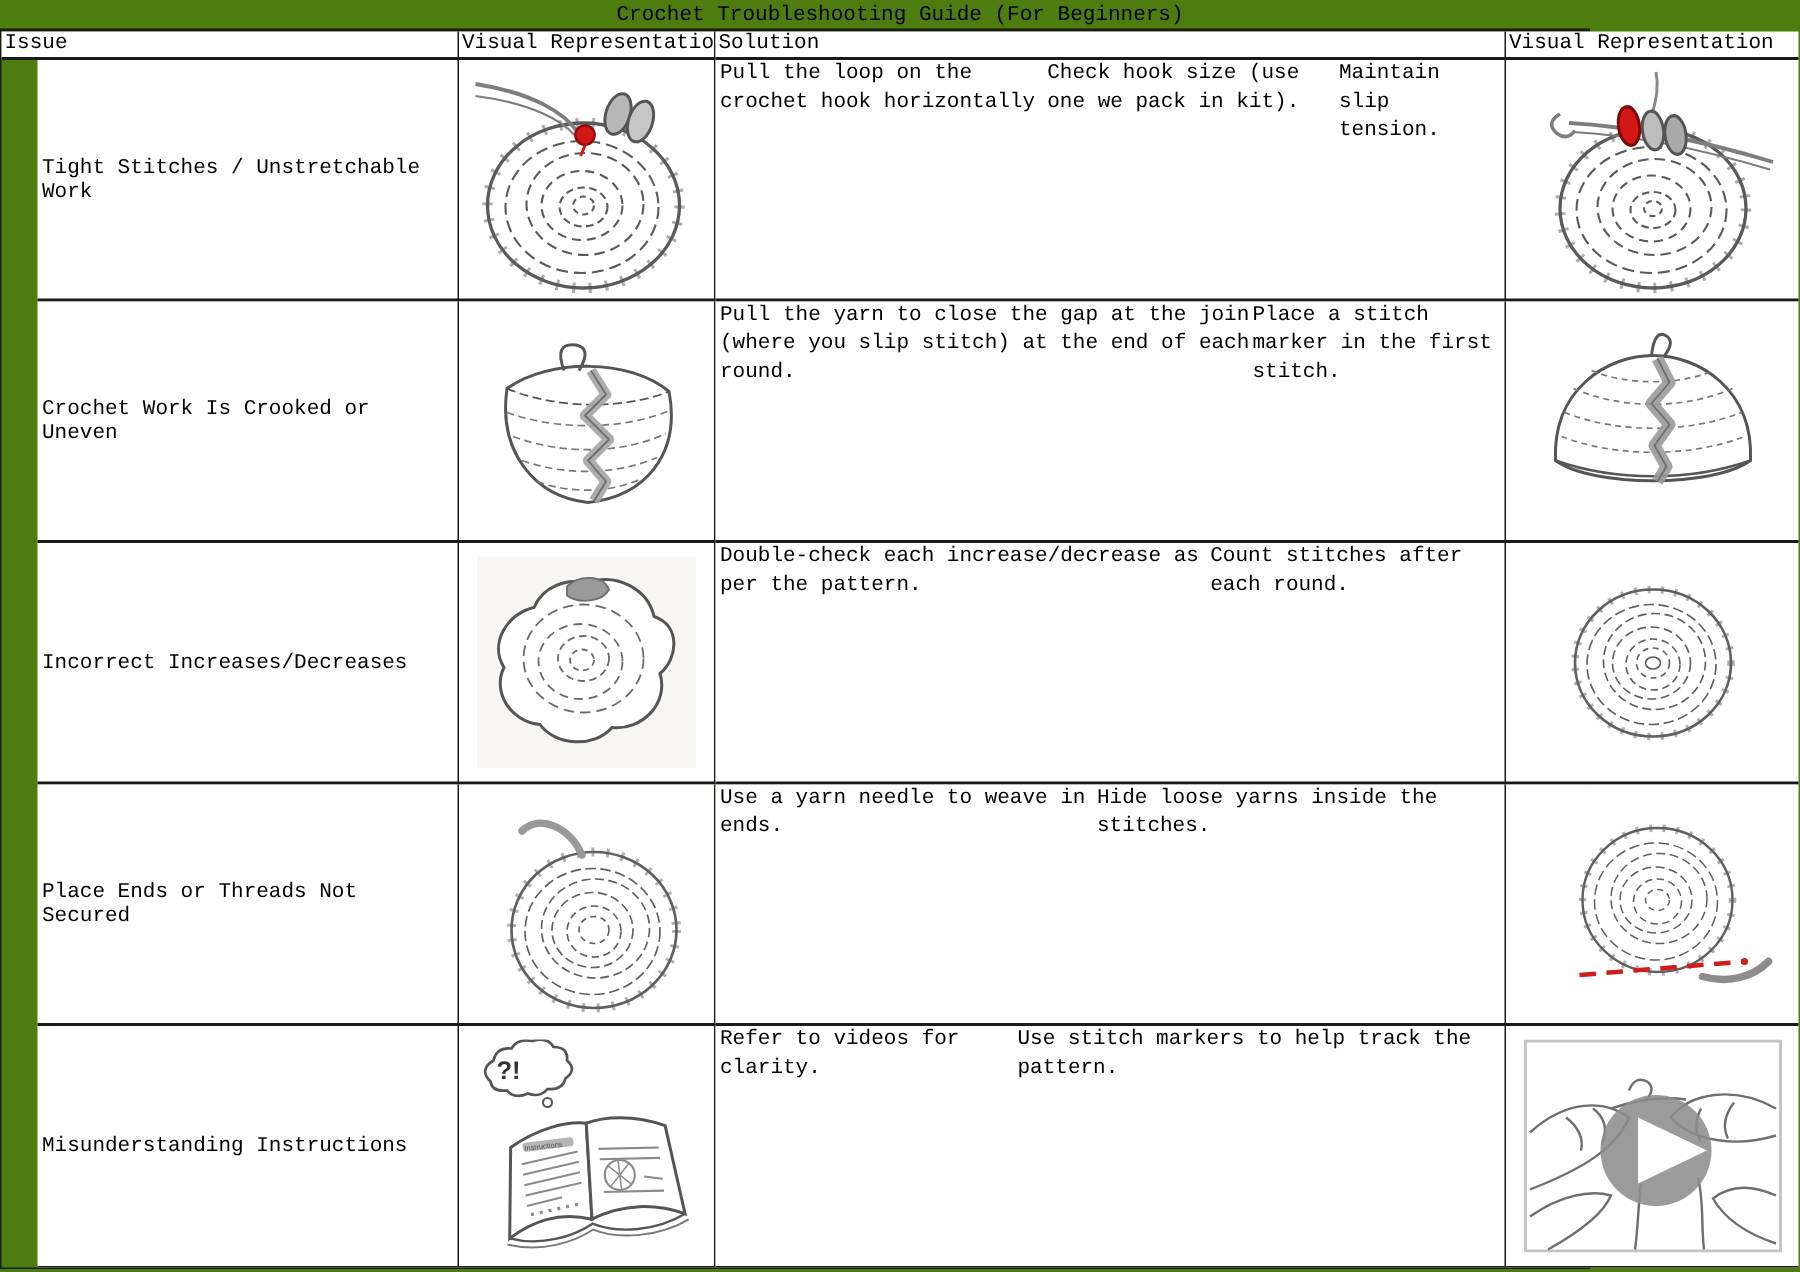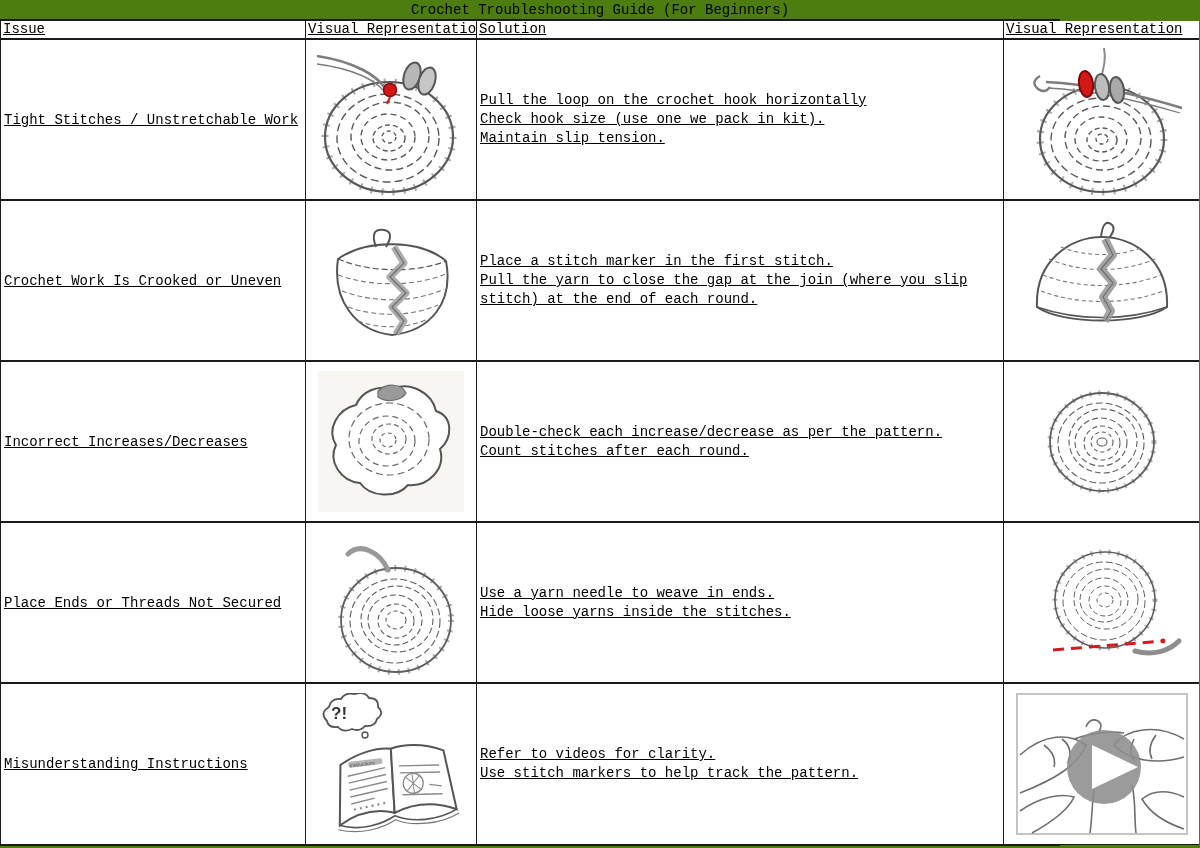--- a/index.html
+++ b/index.html
@@ -3,30 +3,30 @@
 <meta charset="utf-8">
 <style>
   * { margin:0; padding:0; box-sizing:border-box; }
   html,body { background:#ffffff; }
   body { width:1200px; height:848px; overflow:hidden;
          font-family:"Liberation Mono","DejaVu Sans Mono",monospace; color:#000; }
   .page { width:1200px; height:848px; background:#4d7c0f; }
   .title-row { height:19px; display:flex; justify-content:center; align-items:center;
                font-size:14px; white-space:nowrap; }
   .grid { display:grid; grid-template-columns:305px 171px 527px 195px;
-          border:1px solid #1a1a1a; border-top:2px solid #1a1a1a; width:1060px;text-decoration:underline; }
+          border:1px solid #1a1a1a; border-top:2px solid #1a1a1a; width:1060px; }
   .cell { border-right:1px solid #1a1a1a; border-bottom:2px solid #1a1a1a;
           background:#fff; overflow:hidden; }
   .lastcol { border-right:none; }
   .lastrow { border-bottom:1px solid #1a1a1a; }
   .hdr { height:19px; font-size:14px; line-height:17px; padding-left:2px; white-space:nowrap; }
   .issue { height:161px; display:flex; align-items:center; padding-left:3px;
-           font-size:14px; }
+           font-size:14px;margin-left:24px; }
   .vis { height:161px; display:flex; align-items:center; justify-content:center; }
-  .sol { height:161px; display:flex; flex-direction:column; justify-content:center;
+  .sol { height:161px; display:flex; flex-direction:row; justify-content:center;
          padding-left:3px; padding-right:6px; font-size:14px; line-height:19px; }
   svg { display:block; }
   .sol div { min-height:0; }
 </style>
 </head>
 <body>
 
 <div class="page">
   <div class="title-row">Crochet Troubleshooting Guide (For Beginners)</div>
 
@@ -103,22 +103,22 @@
           <path d="M26,80 C58,92 98,92 128,78"></path>
           <path d="M32,96 C60,106 94,106 122,94"></path>
           <path d="M42,110 C64,118 90,118 112,108"></path>
         </g>
         <polyline points="78,36 88,52 74,66 90,82 76,96 88,110 80,123" fill="none" stroke="#a4a4a4" stroke-width="7" stroke-linejoin="round" opacity=".9"></polyline>
         <polyline points="78,36 88,52 74,66 90,82 76,96 88,110 80,123" fill="none" stroke="#6e6e6e" stroke-width="1.2" stroke-linejoin="round"></polyline>
         <path d="M60,36 q-7,-19 8,-17 q11,2 2,17" fill="none" stroke="#555" stroke-width="2"></path>
       </svg>
     </div>
     <div class="cell sol">
+      <div>Pull the yarn to close the gap at the join (where you slip stitch) at the end of each round.</div>
       <div>Place a stitch marker in the first stitch.</div>
-      <div>Pull the yarn to close the gap at the join (where you slip stitch) at the end of each round.</div>
       <div></div>
     </div>
     <div class="cell vis lastcol">
       <svg width="170" height="140" viewBox="0 0 170 140">
         <path d="M20,96 C18,48 55,26 85,26 C115,26 152,48 150,96 C125,114 45,114 20,96 Z" fill="#fff" stroke="#555" stroke-width="2"></path>
         <path d="M20,96 C60,110 110,110 150,96" fill="none" stroke="#555" stroke-width="1.6"></path>
         <g fill="none" stroke="#777" stroke-width="1.1" stroke-dasharray="4 3">
           <path d="M24,80 C60,94 110,94 146,80"></path>
           <path d="M26,64 C62,78 108,78 144,64"></path>
           <path d="M32,48 C64,62 106,62 138,48"></path>

